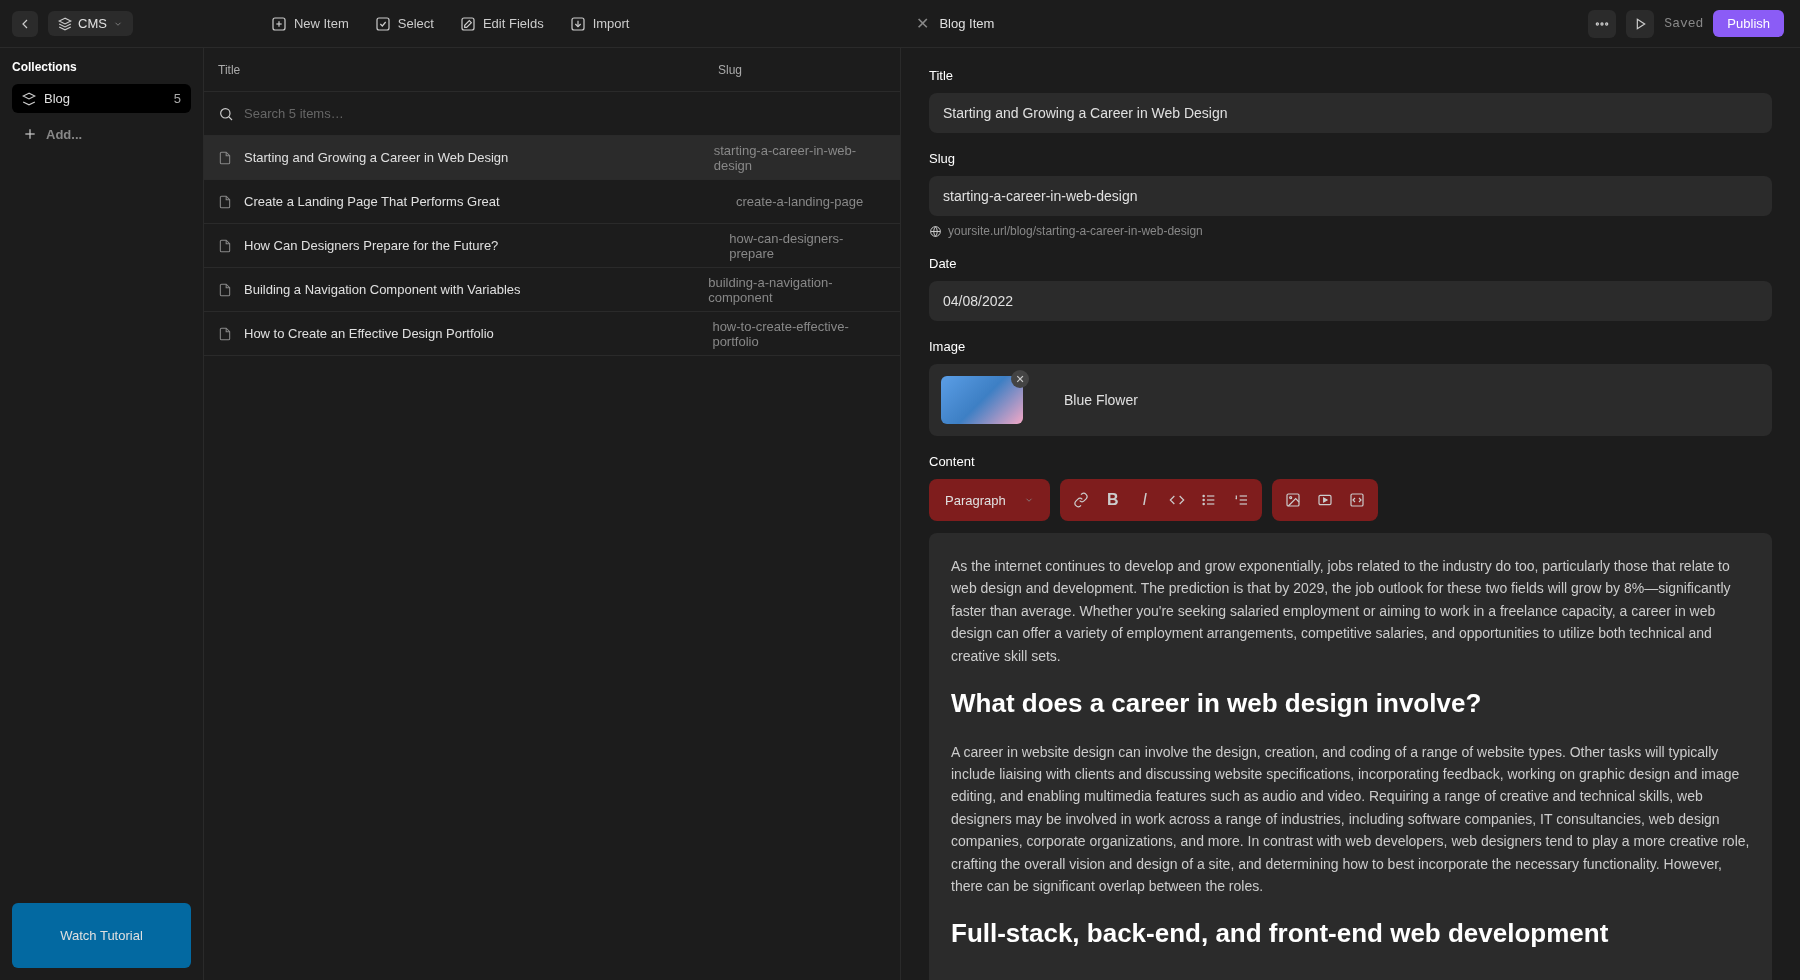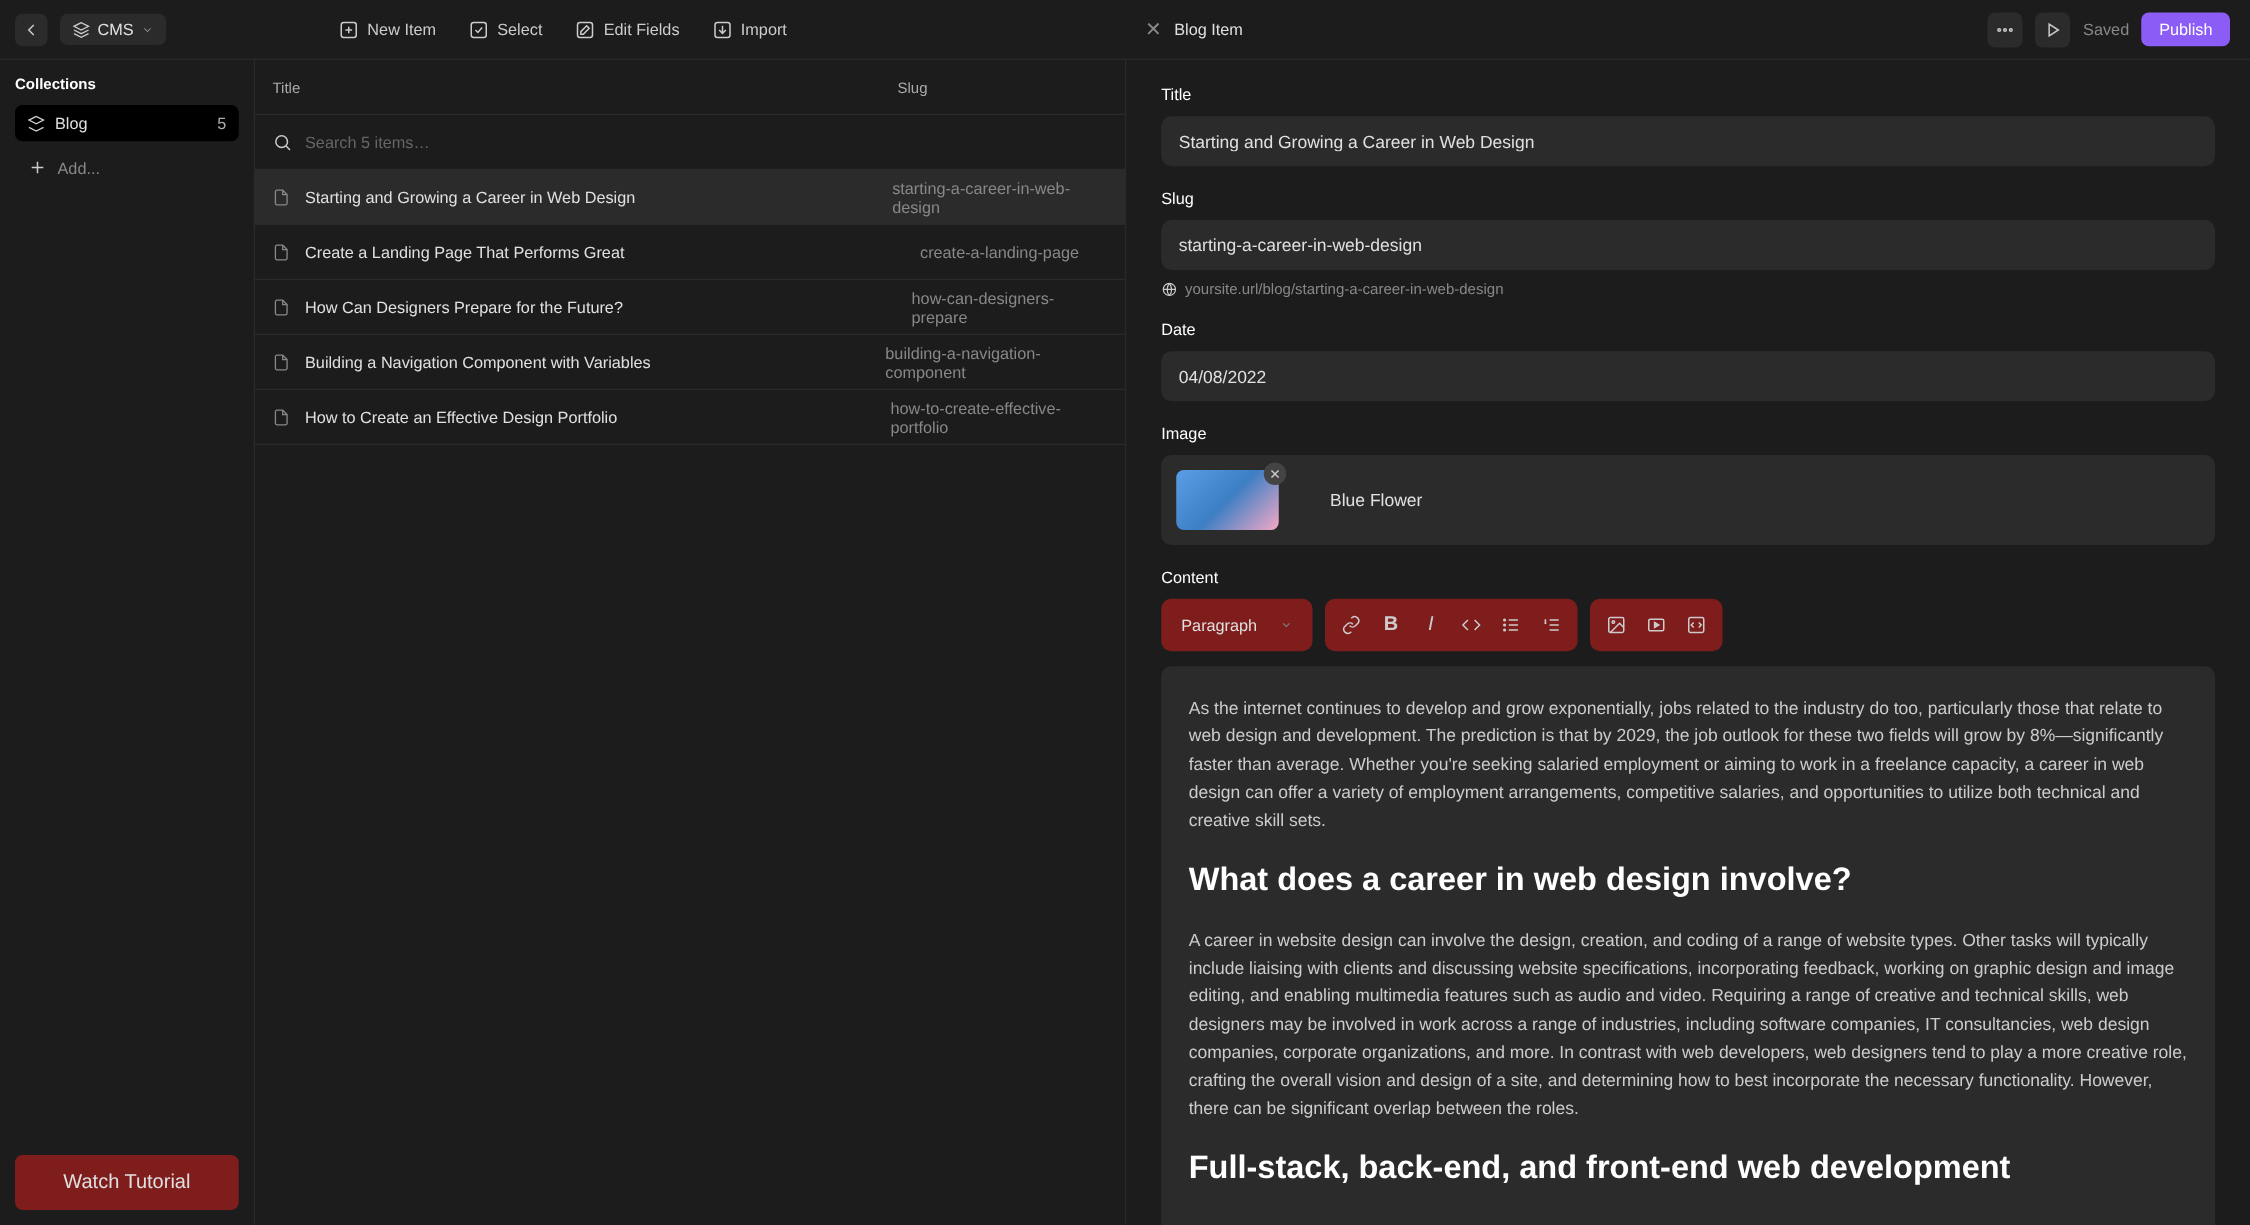--- a/index.html
+++ b/index.html
@@ -3,30 +3,30 @@
 <meta charset="utf-8">
 <style>
 * { margin: 0; padding: 0; box-sizing: border-box; font-family: -apple-system, BlinkMacSystemFont, 'Segoe UI', sans-serif; }
 body { background: #1c1c1c; color: #e0e0e0; width: 1800px; height: 980px; overflow: hidden; display: flex; flex-direction: column; }
 .topbar { height: 48px; display: flex; align-items: center; padding: 0 12px; gap: 10px; border-bottom: 1px solid #2a2a2a; }
 .icon-btn { width: 26px; height: 26px; border-radius: 6px; background: #2b2b2b; display: flex; align-items: center; justify-content: center; cursor: pointer; }
 .cms-chip { background: #2b2b2b; border-radius: 6px; padding: 5px 10px; display: flex; align-items: center; gap: 6px; font-size: 13px; cursor: pointer; }
 .toolbar-btn { display: flex; align-items: center; gap: 7px; padding: 5px 8px; border-radius: 6px; font-size: 13px; color: #ccc; cursor: pointer; }
 .svg-icon { width: 16px; height: 16px; stroke: #ccc; fill: none; stroke-width: 1.8; }
 .spacer { flex: 1; }
-.saved { color: #888; font-size: 13px; }
+.saved { color: #888; font-size: 13px; font-family: Liberation Mono, monospace; }
 .publish-btn { background: #8b5cf6; color: #fff; padding: 6px 14px; border-radius: 6px; font-size: 13px; font-weight: 500; cursor: pointer; }
 .dots-btn, .play-btn { width: 28px; height: 28px; border-radius: 6px; background: #2b2b2b; display: flex; align-items: center; justify-content: center; cursor: pointer; }
 .main { flex: 1; display: flex; overflow: hidden; }
 .sidebar { width: 204px; border-right: 1px solid #2a2a2a; padding: 12px; display: flex; flex-direction: column; }
 .sidebar-title { font-size: 12px; font-weight: 600; color: #fff; margin-bottom: 10px; }
 .collection-item { background: #000000; border-radius: 6px; padding: 7px 10px; display: flex; align-items: center; gap: 8px; font-size: 13px; margin-bottom: 6px; cursor: pointer; }
 .collection-item .count { margin-left: auto; color: #aaa; }
-.add-item { padding: 7px 10px; display: flex; align-items: center; gap: 8px; font-size: 13px; color: #888; cursor: pointer; }
-.watch-tutorial { margin-top: auto; background: #7f1d1d; border-radius: 6px; padding: 13px; text-align: center; font-size: 16px; cursor: pointer; }
+.add-item { padding: 7px 10px; display: flex; align-items: center; gap: 8px; font-size: 13px; color: #888; cursor: pointer; font-weight: bold; }
+.watch-tutorial { margin-top: auto; background: #0369a1; border-radius: 6px; padding: 25px; text-align: center; font-size: 13px; cursor: pointer; }
 .table-area { flex: 1; display: flex; flex-direction: column; overflow: hidden; }
 .table-header { height: 44px; display: flex; align-items: center; padding: 0 14px; border-bottom: 1px solid #2a2a2a; font-size: 12px; color: #aaa; }
 .th-title { width: 500px; }
 .search-row { height: 44px; display: flex; align-items: center; padding: 0 14px; gap: 10px; border-bottom: 1px solid #2a2a2a; }
 .search-input { background: transparent; border: none; color: #ccc; font-size: 13px; outline: none; flex: 1; }
 .search-input::placeholder { color: #666; }
 .table-row { height: 44px; display: flex; align-items: center; padding: 0 14px; gap: 12px; border-bottom: 1px solid #2a2a2a; font-size: 13px; cursor: pointer; }
 .table-row.active { background: #2b2b2b; font-weight: 500; }
 .row-title { width: 480px; }
 .row-slug { color: #888; }

